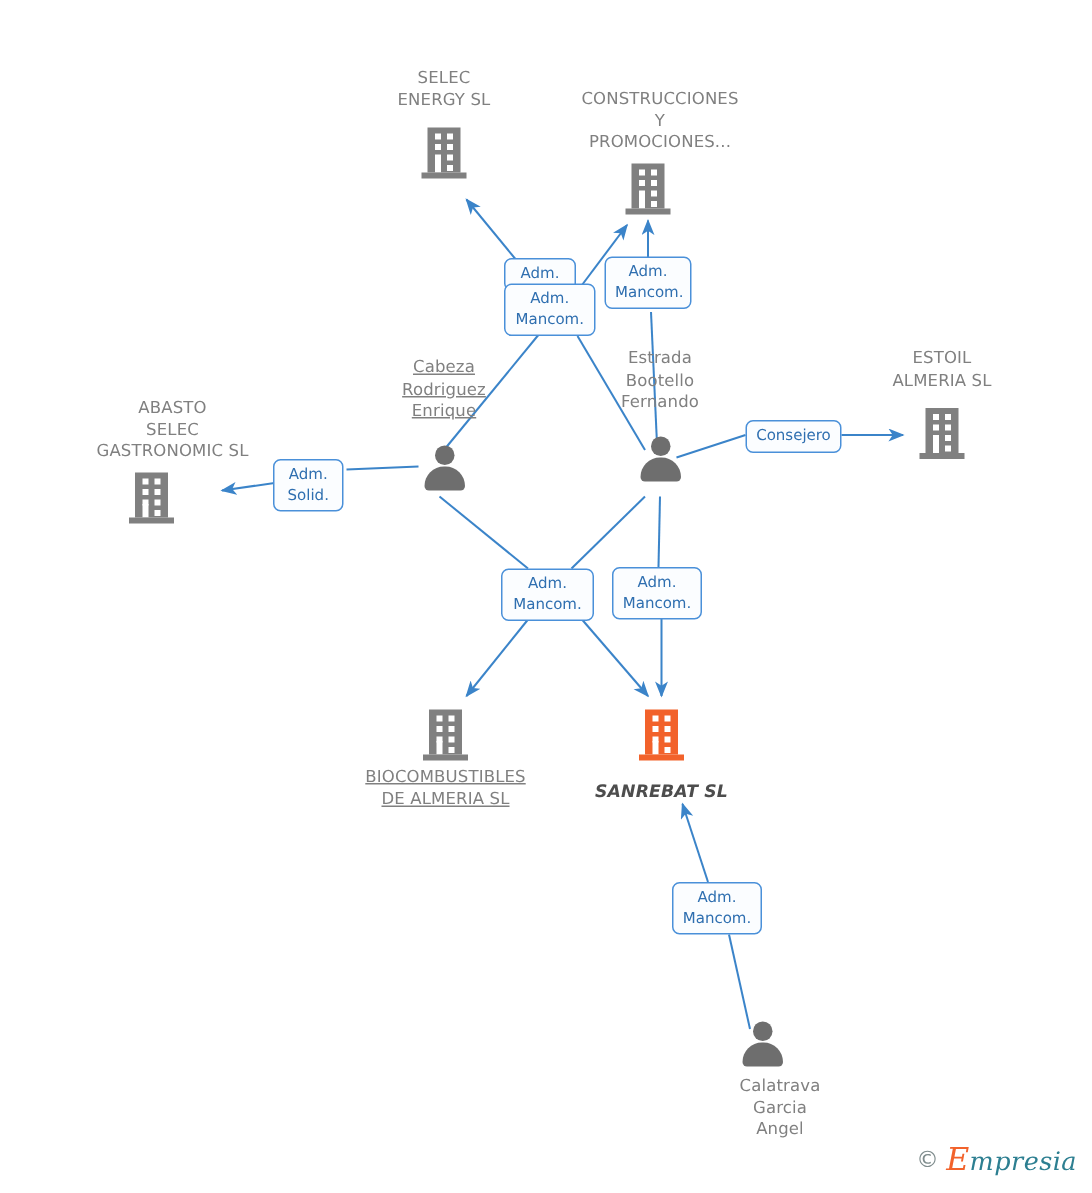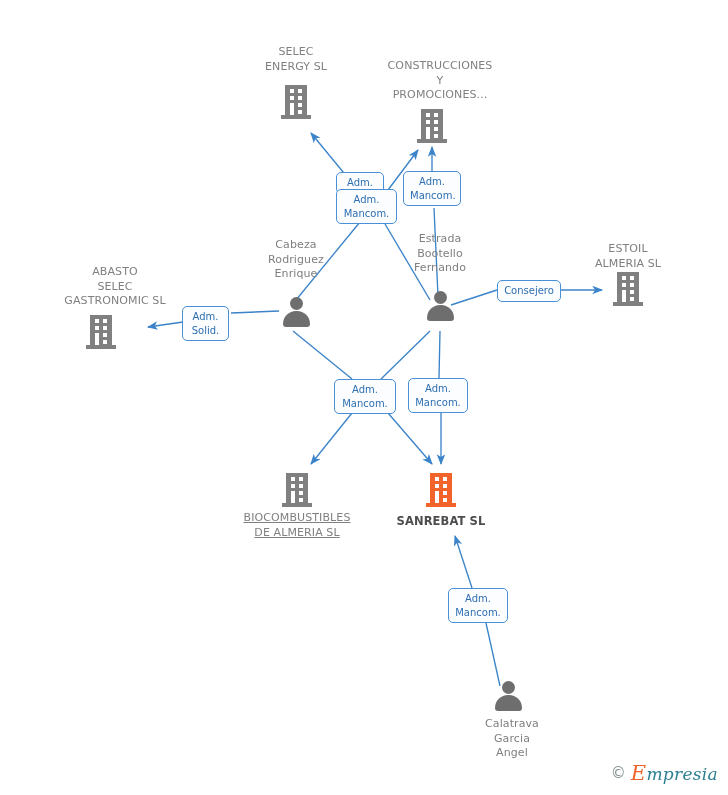--- a/index.html
+++ b/index.html
@@ -185,21 +185,21 @@
       <div class="win" style="left:17px;top:11px;"></div>
     <div class="win" style="left:9px;top:18px;"></div>
       <div class="win" style="left:17px;top:18px;"></div>
     <div class="win" style="left:17px;top:25px;"></div>
     <div class="door"></div>
     <div class="base"></div>
   </div>
 </div>
 
 <div class="node" style="left:573px;top:232px;width:110px;">
-  <div class="lbl" style="left:0;top:10px;width:110px;">ESTOIL
+  <div class="lbl" style="left:0;top:0;width:110px;">ESTOIL
 ALMERIA SL</div>
   <div class="bldg" style="position:absolute;left:40px;top:40px;color:#808080;">
     <div class="body"></div>
     <div class="win" style="left:9px;top:4px;"></div>
       <div class="win" style="left:17px;top:4px;"></div>
     <div class="win" style="left:9px;top:11px;"></div>
       <div class="win" style="left:17px;top:11px;"></div>
     <div class="win" style="left:9px;top:18px;"></div>
       <div class="win" style="left:17px;top:18px;"></div>
     <div class="win" style="left:17px;top:25px;"></div>
@@ -231,25 +231,25 @@
     <div class="win" style="left:9px;top:4px;"></div>
       <div class="win" style="left:17px;top:4px;"></div>
     <div class="win" style="left:9px;top:11px;"></div>
       <div class="win" style="left:17px;top:11px;"></div>
     <div class="win" style="left:9px;top:18px;"></div>
       <div class="win" style="left:17px;top:18px;"></div>
     <div class="win" style="left:17px;top:25px;"></div>
     <div class="door"></div>
     <div class="base"></div>
   </div>
-  <div class="lbl main" style="left:0;top:41px;width:140px;">SANREBAT SL</div>
+  <div class="lbl main" style="left:0;top:47px;width:140px;font-style:italic;">SANREBAT SL</div>
 </div>
 
 <div class="node" style="left:236px;top:238px;width:120px;">
-  <div class="lbl" style="left:0;top:0;width:120px;">Cabeza
+  <div class="lbl" style="left:0;top:0;width:120px;text-decoration:underline;">Cabeza
 Rodriguez
 Enrique</div>
   <div class="person" style="position:absolute;left:45px;top:58px;">
     <div class="head"></div>
       <div class="torso"></div>
   </div>
 </div>
 
 <div class="node" style="left:380px;top:232px;width:120px;">
   <div class="lbl" style="left:0;top:0;width:120px;">Estrada
@@ -259,21 +259,21 @@
     <div class="head"></div>
       <div class="torso"></div>
   </div>
 </div>
 
 <div class="node" style="left:448px;top:680px;width:120px;">
   <div class="person" style="position:absolute;left:45px;top:0;">
     <div class="head"></div>
       <div class="torso"></div>
   </div>
-  <div class="lbl" style="left:4px;top:37px;width:120px;">Calatrava
+  <div class="lbl" style="left:12px;top:37px;width:120px;">Calatrava
 Garcia
 Angel</div>
 </div>
 
 <div class="chip" style="left:336px;top:172px;width:48px;">Adm.</div>
 
 <div class="chip" style="left:336px;top:189px;width:61px;">Adm.
 Mancom.</div>
 
 <div class="chip" style="left:403px;top:171px;width:58px;">Adm.

